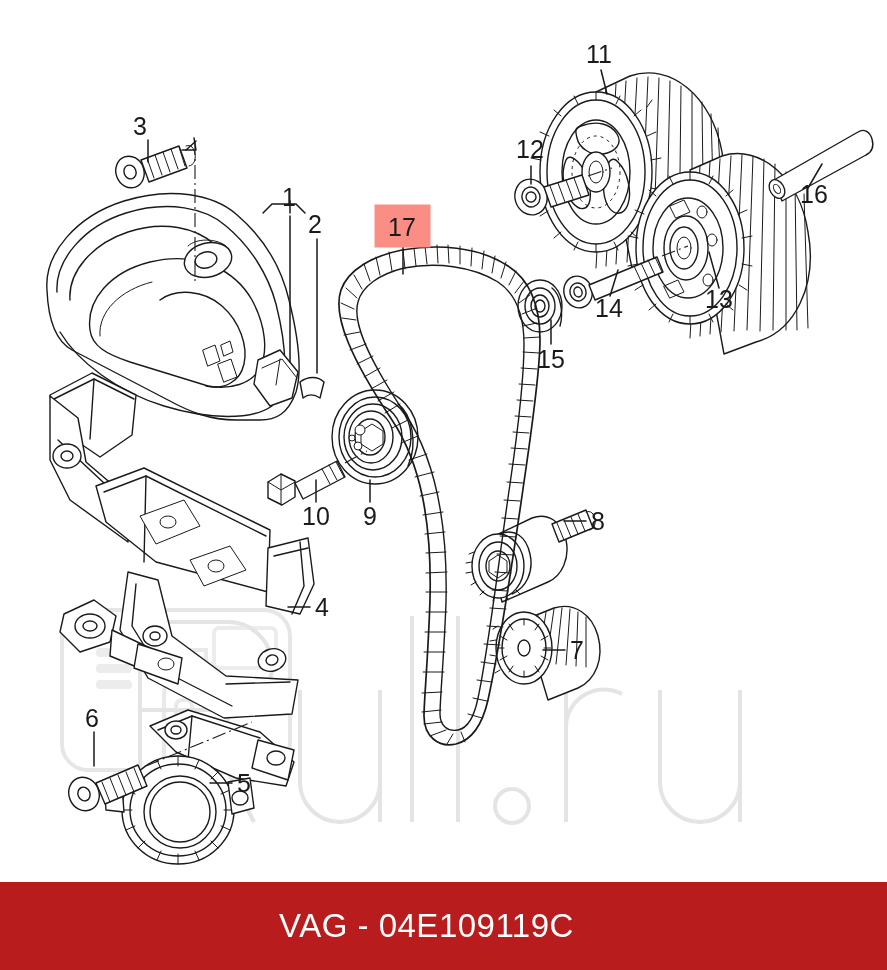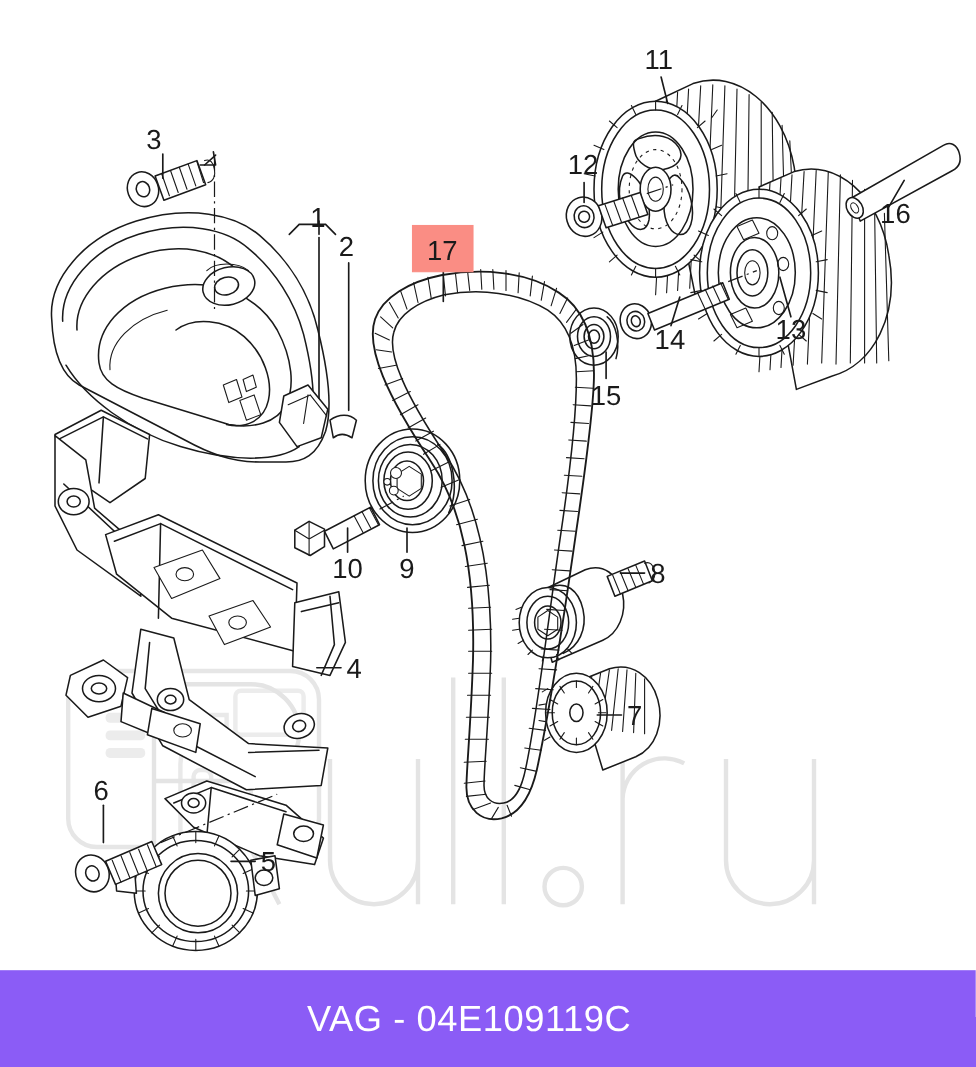--- a/index.html
+++ b/index.html
@@ -33,21 +33,21 @@
 
   #diagram-svg { display: block; }
 
   
   #footer-bar {
     position: absolute;
     left: 0;
     top: 882px;
     width: 887px;
     height: 88px;
-    background: #8b5cf6;
+    background: #b91c1c;
     display: flex;
     align-items: center;
     justify-content: center;
     box-sizing: border-box;
   }
   #footer-inner {
     display: flex;
     align-items: baseline;
     color: #ffffff;
     font-family: "Liberation Sans", sans-serif;

